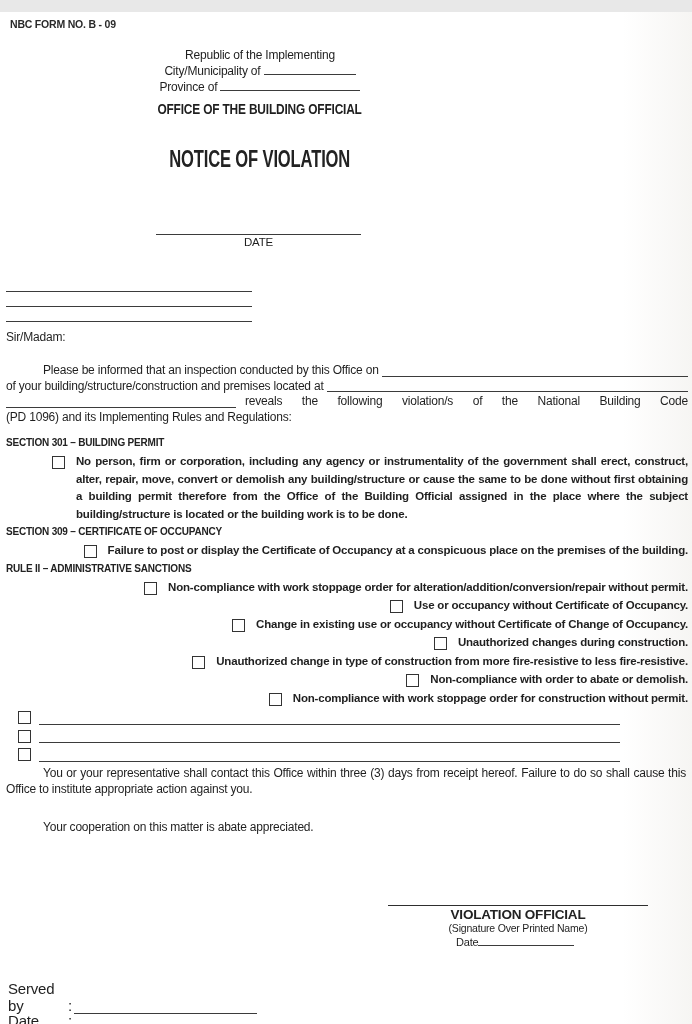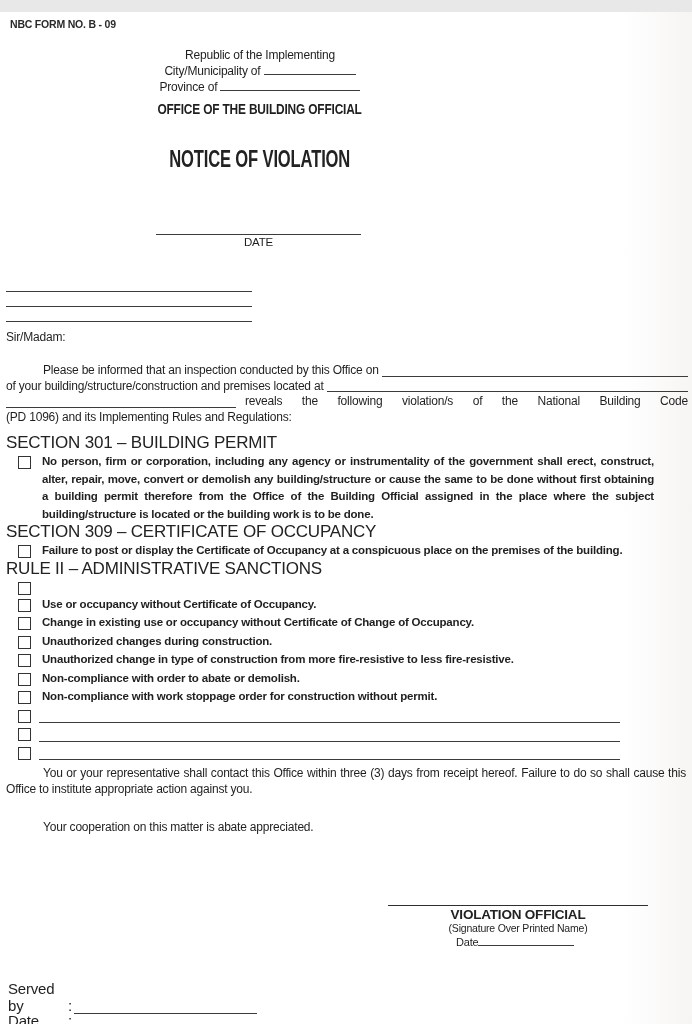--- a/index.html
+++ b/index.html
@@ -35,22 +35,22 @@
 
   .intro{position:absolute;left:6px;top:351px;width:682px;font-size:12px;line-height:15.6px;}
   .fline{display:flex;}
   .fline .t{white-space:nowrap;}
   .indent{width:37px;flex:none;}
   .fill{flex:1;border-bottom:1.5px solid #3b3b3b;margin-bottom:2px;margin-left:3px;}
   .ustart{width:230px;flex:none;border-bottom:1.5px solid #3b3b3b;margin-bottom:2px;margin-right:9px;}
   .just-line{flex:1;text-align:justify;text-align-last:justify;white-space:normal;}
 
   .sections{position:absolute;left:6px;top:422px;width:682px;}
-  .sec-heading{font-weight:normal;font-size:17px;line-height:16px;margin:1px 0 2px;color:#222;}
-  .item{display:flex;margin:0 0 1px;}
+  .sec-heading{font-weight:bold;font-size:10px;line-height:16px;margin:1px 0 2px;color:#222;}
+  .item{display:flex;margin:0 0 1px;justify-content:flex-end;}
   .cb{flex:none;width:11px;height:11px;border:1.6px solid #333;margin:3px 0 0 12px;background:#fff;}
   .item-text{margin-left:11px;font-weight:bold;font-size:11.5px;line-height:17.5px;max-width:612px;}
   .item-text.multi{text-align:justify;}
   .blank-row{display:flex;height:18.5px;}
   .blank-row .fill{max-width:581px;margin-left:8px;}
 
   .closing{position:absolute;left:6px;top:754px;width:680px;font-size:12px;line-height:15.6px;}
   .closing p{margin:0;}
   .closing .p1{text-align:justify;text-indent:37px;}
   .closing .p2{margin-top:23px;text-indent:37px;}
@@ -130,20 +130,21 @@
 
     <div class="sec-heading">SECTION 309 – CERTIFICATE OF OCCUPANCY</div>
     <div class="item">
       <span class="cb"></span>
       <div class="item-text">Failure to post or display the Certificate of Occupancy at a conspicuous place on the premises of the building.</div>
     </div>
 
     <div class="sec-heading">RULE II – ADMINISTRATIVE SANCTIONS</div>
     <div class="item">
       <span class="cb"></span>
+      <div class="item-text">Non-compliance with work stoppage order for alteration/addition/conversion/repair without permit.</div>
     </div>
     <div class="item">
       <span class="cb"></span>
       <div class="item-text">Use or occupancy without Certificate of Occupancy.</div>
     </div>
     <div class="item">
       <span class="cb"></span>
       <div class="item-text">Change in existing use or occupancy without Certificate of Change of Occupancy.</div>
     </div>
     <div class="item">

